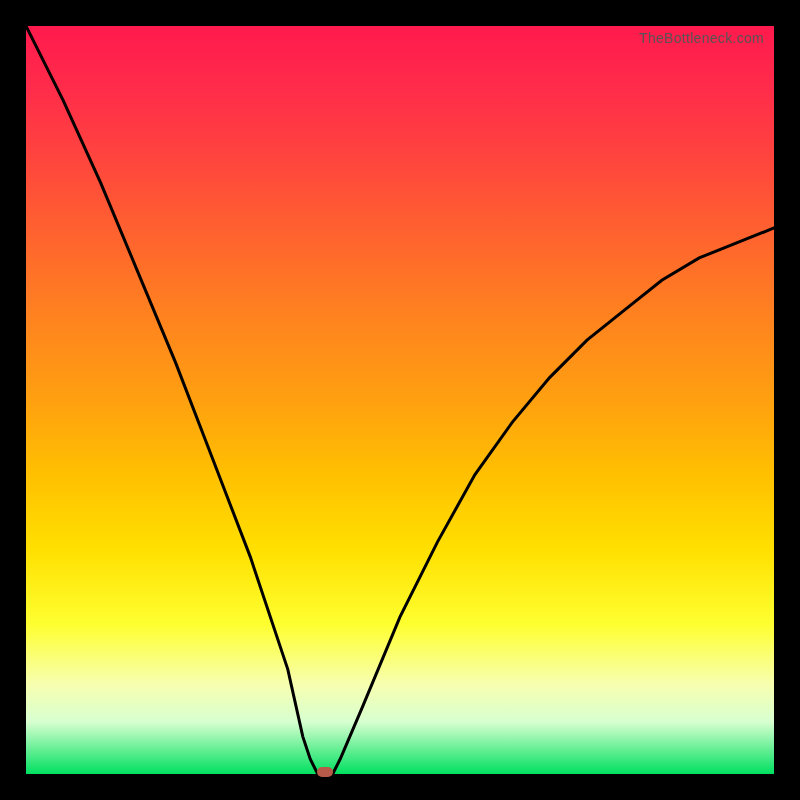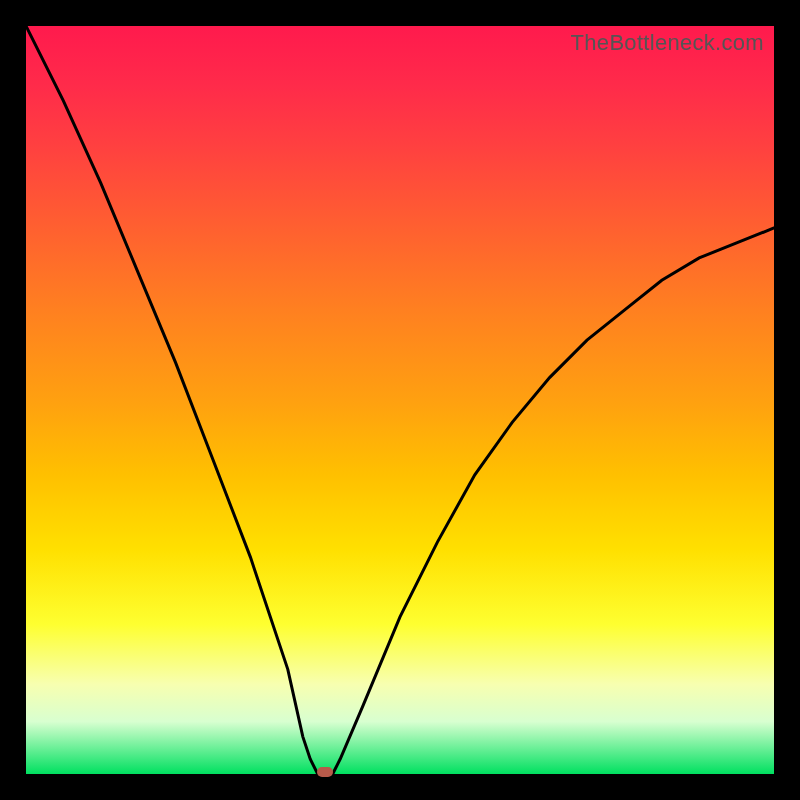--- a/index.html
+++ b/index.html
@@ -34,21 +34,21 @@
       #feff30 80%,
       #f7ffb0 88%,
       #d8ffd0 93%,
       #00e060 100%);
   }
   .watermark {
     position: absolute;
     top: 4px;
     right: 10px;
     color: #555;
-    font-size: 22px;
+    font-size: 14px;
     font-weight: 500;
     letter-spacing: 0.3px;
   }
   svg.curve {
     position: absolute;
     left: 0;
     top: 0;
     width: 748px;
     height: 748px;
   }

